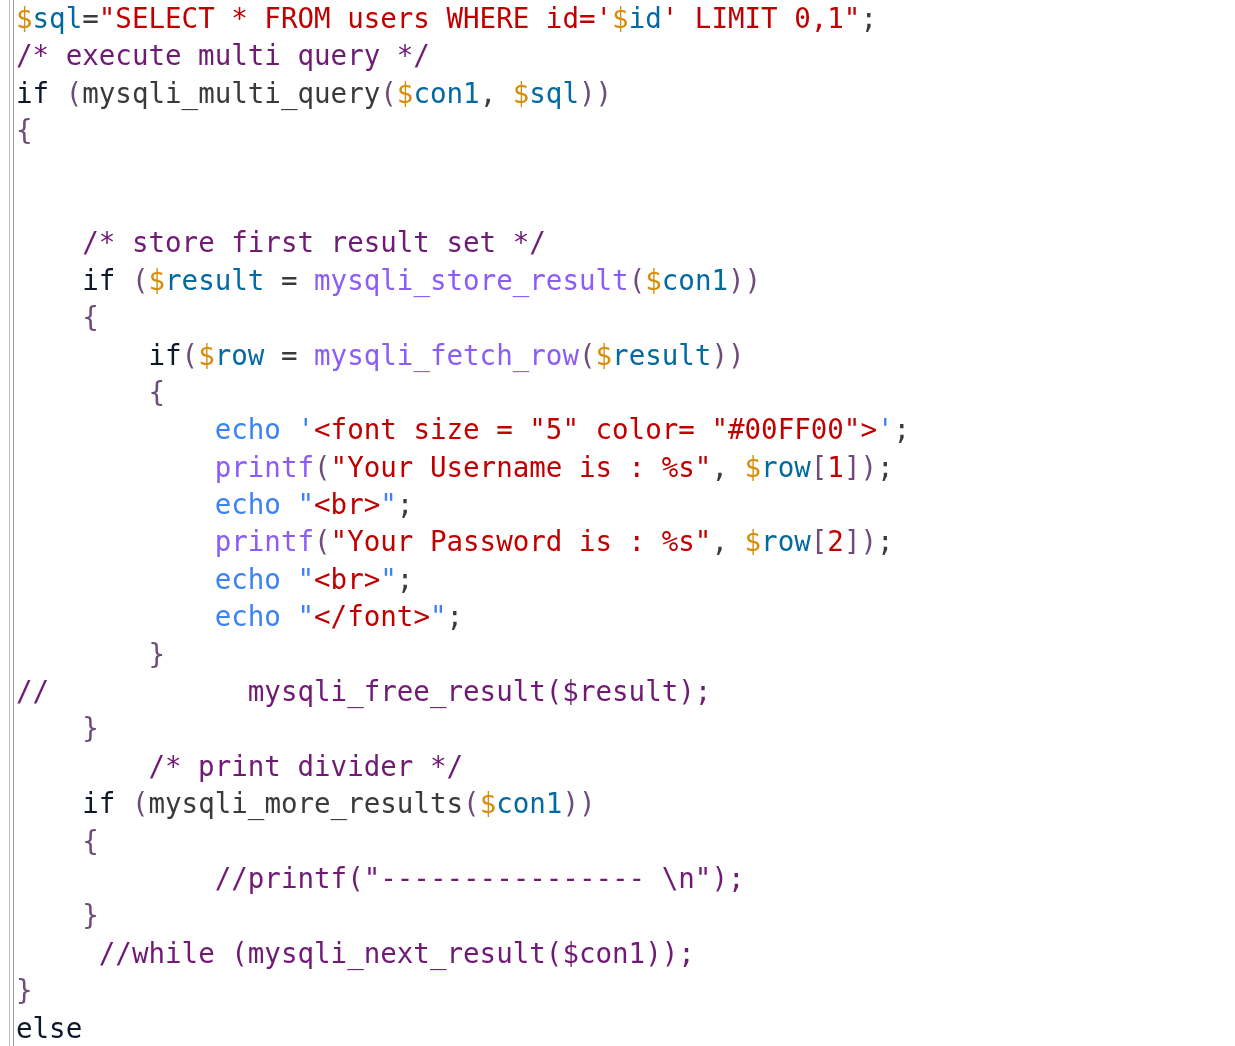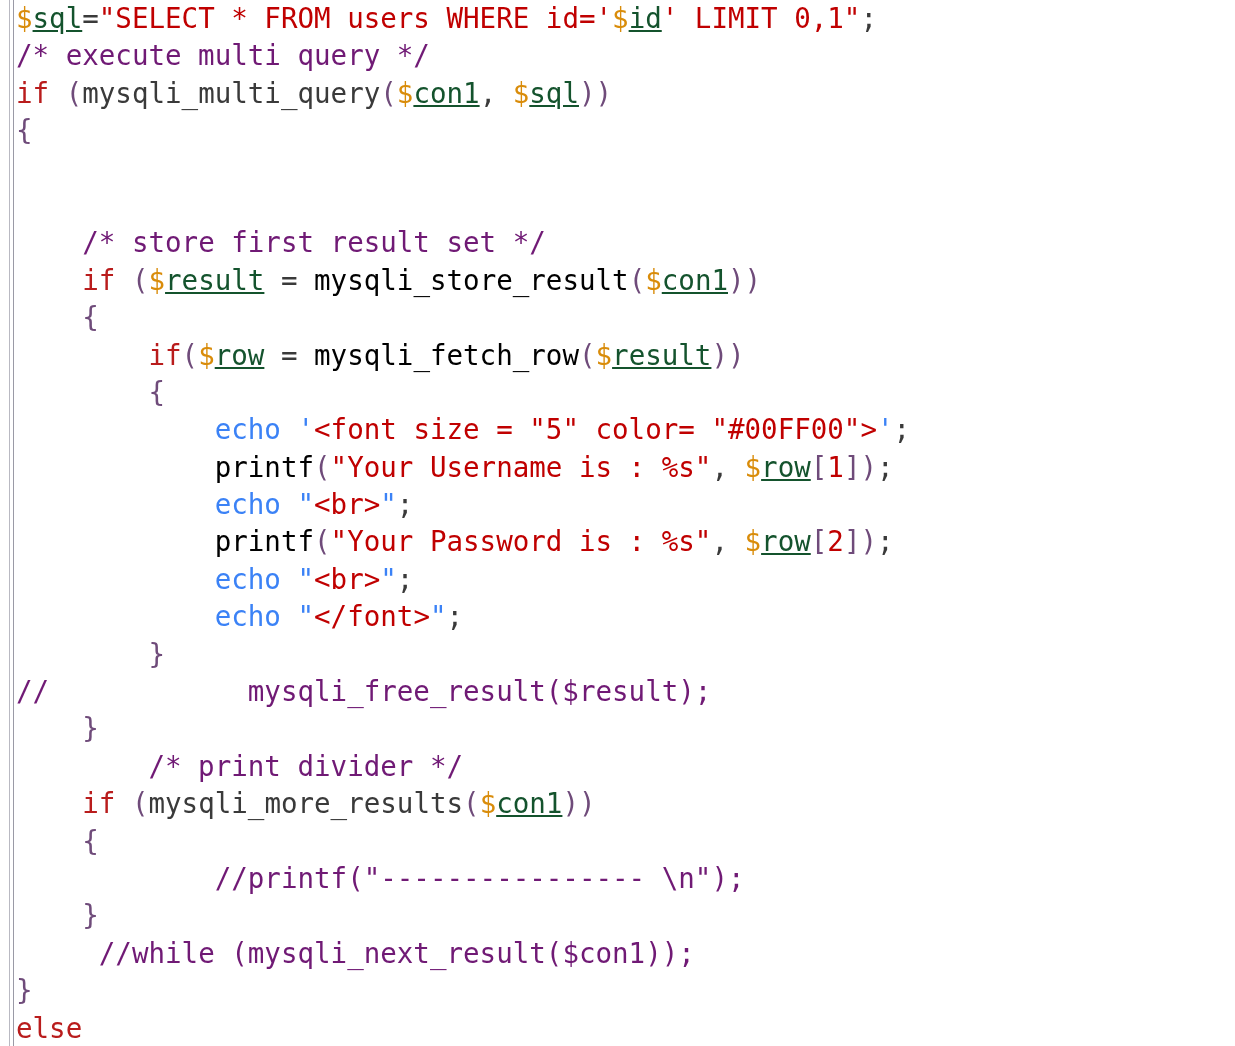--- a/index.html
+++ b/index.html
@@ -45,24 +45,24 @@
     line-height: 37.4px;
     white-space: pre;
     color: #3a3a3a;
     letter-spacing: 0px;
   }
 
   .line { display: block; height: 37.4px; }
 
   
   .tok-plain   { color: #3a3a3a; }
-  .tok-kw      { color: #b91c1c; }   
+  .tok-kw      { color: #0f172a; }   
   .tok-var-sig { color: #d98c0a; }   
-  .tok-var     { color: #14532d; text-decoration: underline; }   
-  .tok-fn      { color: #000000; }   
+  .tok-var     { color: #0369a1; }   
+  .tok-fn      { color: #8b5cf6; }   
   .tok-str     { color: #c00000; }   
   .tok-num     { color: #c00000; }   
   .tok-comment { color: #701a75; }   
   .tok-punc    { color: #6f4b7a; }   
   .tok-echo    { color: #3b82f6; }   
   .tok-op      { color: #3a3a3a; }
 </style>
 </head>
 <body>
 

